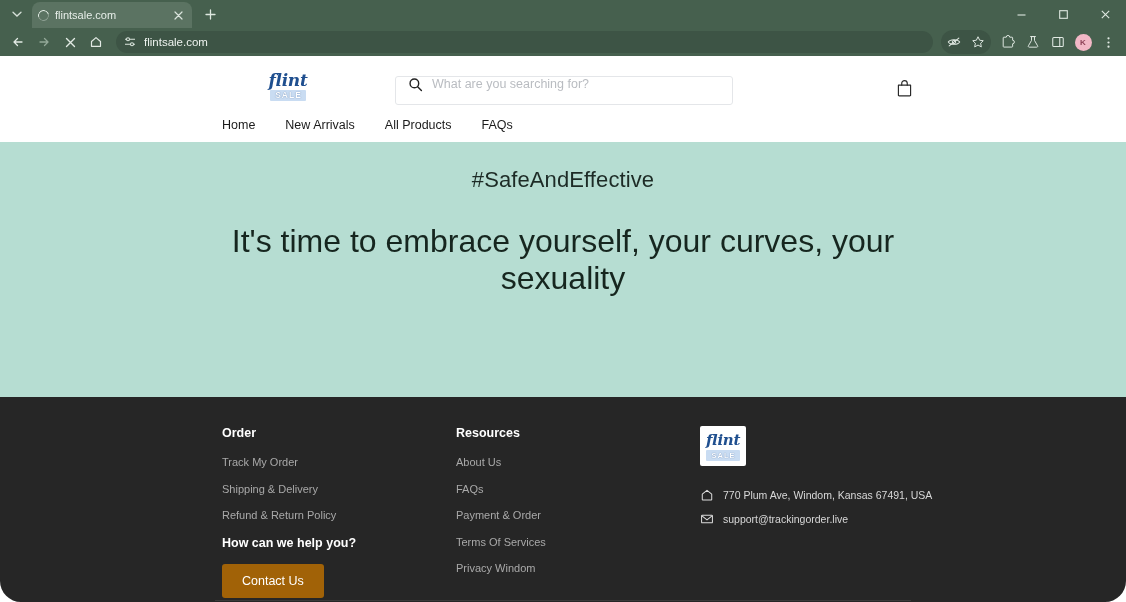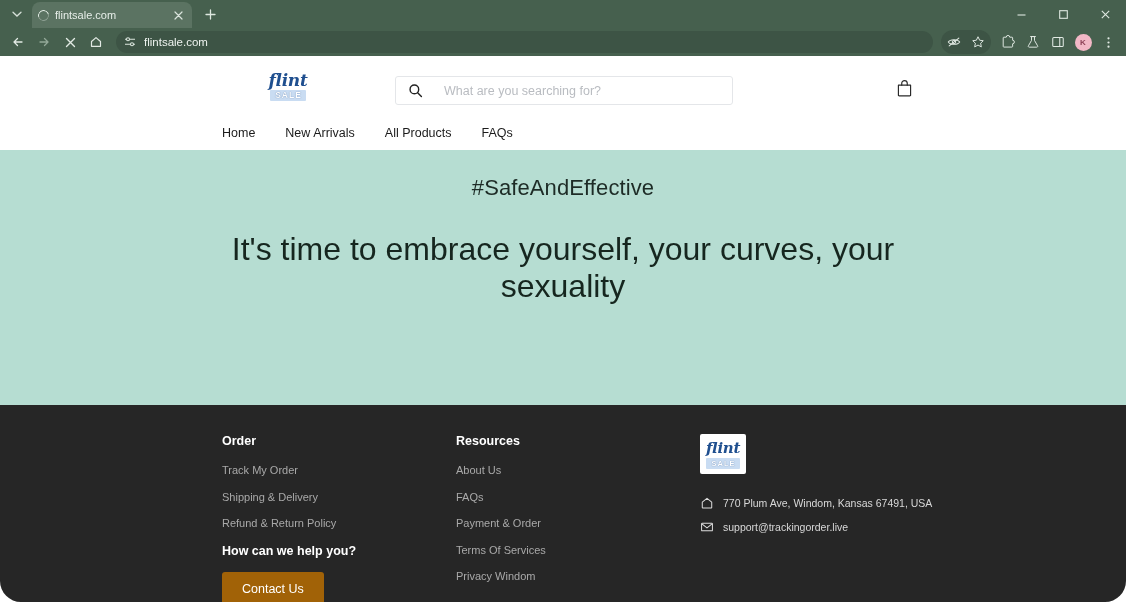--- a/index.html
+++ b/index.html
@@ -96,31 +96,31 @@
   .logo-sale {
     margin-top: 1px; background: #c9dcf2; color: #fff;
     font-size: 8.5px; font-weight: bold; letter-spacing: 1px;
     padding: 1px 4px 1px 5px; border-radius: 1px;
     text-shadow: 0 0 1px rgba(40,80,140,.8);
   }
   .searchbar {
     position: absolute; left: 395px; top: 10px;
     width: 338px; height: 29px;
     border: 1px solid #e4e6e9; border-radius: 3px;
-    display: flex; align-items: center; gap: 21px; padding: 0 12px;
+    display: flex; align-items: flex-start; gap: 9px; padding: 0 12px;
     background: #fff;
   }
   .search-ph { font-size: 12.5px; color: #b9bcc1; }
   .cart-btn { position: absolute; right: 212px; top: 13px; color: #333; }
 
   .nav {
     display: flex; gap: 30px; padding: 0 0 10px 222px;
     font-size: 12.5px; color: #1b1b1b;
   }
-  .nav a { color: #1b1b1b; text-decoration: none; margin-top: 8px; }
+  .nav a { color: #1b1b1b; text-decoration: none; }
 
   
   .hero {
     background: #b6ddd2; height: 255px;
     display: flex; flex-direction: column; align-items: center;
     padding-top: 25px;
   }
   .hero-tag {
     font-size: 22px; color: #1d2b26; letter-spacing: .1px; font-weight: 400;
   }

